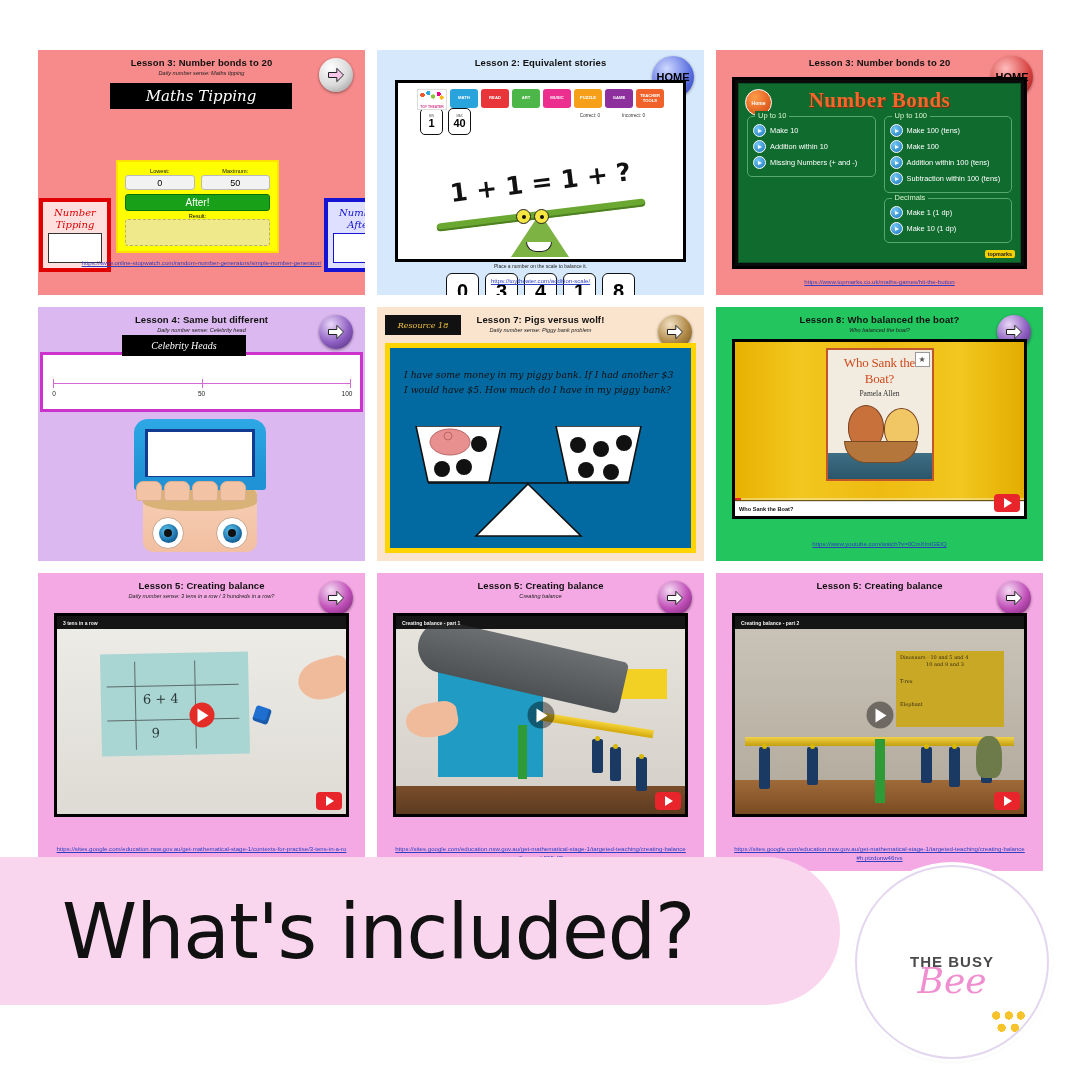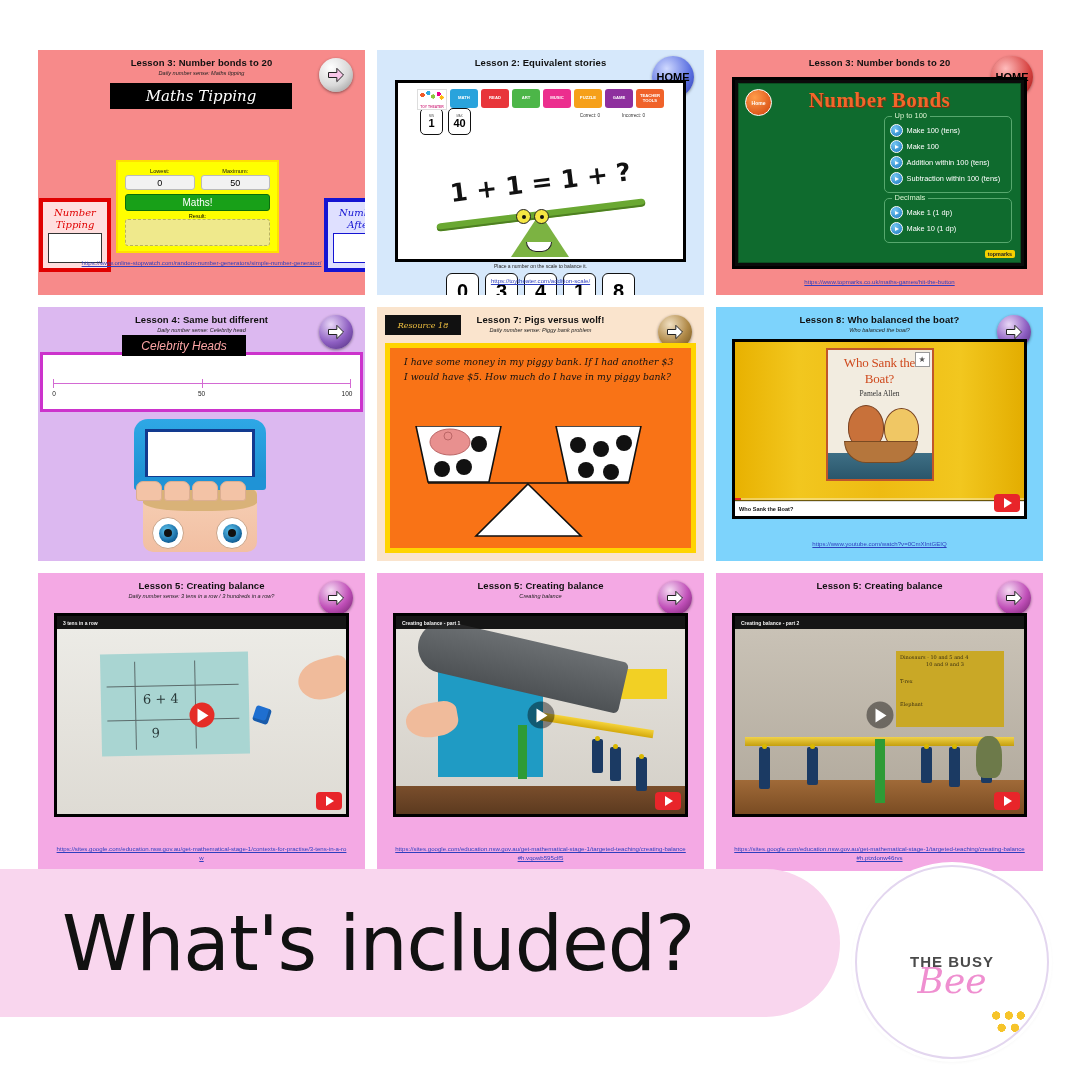--- a/index.html
+++ b/index.html
@@ -82,47 +82,47 @@
   .nb-gtitle{position:absolute;top:-6px;left:7px;background:#0f6b2e;padding:0 3px;font-size:7.5px;color:#d8f3cf;}
   .nb-item{display:flex;align-items:center;gap:4px;margin:3px 0;}
   .nb-play{width:11px;height:11px;border-radius:50%;background:radial-gradient(circle at 35% 30%,#74c6f2,#1878c0);border:1px solid #fff;display:flex;align-items:center;justify-content:center;flex:none;}
   .nb-play:after{content:"";border-left:4px solid #fff;border-top:2.5px solid transparent;border-bottom:2.5px solid transparent;margin-left:1px;}
   .nb-itext{font-size:7.4px;color:#fff;}
   .nb-topmarks{position:absolute;right:5px;bottom:4px;background:#f5d000;color:#222;font-size:5.4px;font-weight:bold;padding:1px 3px;border-radius:2px;}
 
   
   .card4{background:#dcb8f0;}
   .ch-bar{left:84px;top:28px;width:124px;height:21px;}
-  .ch-bar span{color:#fca5a5;font-size:12px;font-style:italic;font-family:Liberation Sans, sans-serif;}
+  .ch-bar span{color:#ffffff;font-size:10px;font-style:italic;font-family:Liberation Serif, serif;}
   .ch-line{position:absolute;left:2px;top:45px;right:2px;height:60px;background:#fff;border:3px solid #cc33cc;box-sizing:border-box;}
   .ch-axis{position:absolute;left:10px;right:10px;top:28px;height:1.4px;background:#d36ad3;}
   .ch-tick{position:absolute;width:1.4px;height:9px;background:#d36ad3;top:-4px;}
   .ch-tlab{position:absolute;top:7px;font-size:6.5px;color:#222;transform:translateX(-50%);}
   .ch-head{position:absolute;left:96px;top:112px;width:132px;height:133px;}
   .ch-cap{position:absolute;left:0;top:0;width:132px;height:66px;background:linear-gradient(#2ea8e6,#1d8fd0);border-radius:14px 14px 4px 4px;}
   .ch-capbrim{position:absolute;left:0;top:58px;width:132px;height:13px;background:#1f93d6;border-radius:3px;}
   .ch-whitebox{position:absolute;left:11px;top:10px;width:110px;height:50px;background:#fff;border:3px solid #123a8f;box-sizing:border-box;}
   .ch-face{position:absolute;left:9px;top:70px;width:114px;height:63px;background:linear-gradient(#f6cfb5,#f2bfa2);border-radius:4px 4px 10px 10px;overflow:hidden;}
   .ch-hair{position:absolute;left:0;top:0;width:114px;height:22px;background:#d9b278;border-radius:6px 6px 40% 40%;}
   .ch-eye{position:absolute;top:28px;width:30px;height:30px;border-radius:50%;background:#fff;border:1.4px solid #caa488;display:flex;align-items:center;justify-content:center;}
   .ch-eye i{width:19px;height:19px;border-radius:50%;background:radial-gradient(circle at 40% 35%,#62c8f0,#1a6fa8 60%,#0d3d63);display:flex;align-items:center;justify-content:center;}
   .ch-eye i:after{content:"";width:8px;height:8px;border-radius:50%;background:#111;display:block;}
   .ch-fingers{position:absolute;left:2px;top:62px;width:110px;height:18px;display:flex;gap:2px;}
   .ch-fingers b{flex:1;height:18px;background:#f3c3a6;border-radius:7px 7px 3px 3px;border:1px solid #dcae92;display:block;}
 
   
   .card5{background:#fae4cd;}
   .res-tag{position:absolute;left:8px;top:8px;width:76px;height:20px;background:#111;color:#f0c040;font-size:8px;font-style:italic;display:flex;align-items:center;justify-content:center;font-family:"DejaVu Serif",serif;}
-  .pw-stage{position:absolute;left:8px;top:36px;right:8px;bottom:8px;background:#f97316;border:5px solid #ffd400;box-sizing:border-box;padding:6px 14px;}
+  .pw-stage{position:absolute;left:8px;top:36px;right:8px;bottom:8px;background:#0369a1;border:5px solid #ffd400;box-sizing:border-box;padding:19px 14px;}
   .pw-q{font-size:9.3px;line-height:15px;color:#111;font-family:"DejaVu Serif",serif;font-style:italic;}
   .pw-balance{position:absolute;left:16px;top:78px;right:16px;height:115px;}
   .pan-svg{position:absolute;left:0;top:0;}
 
   
-  .card6{background:#7dd3fc;text-decoration:underline;}
+  .card6{background:#22c55e;text-decoration:underline;}
   .vcard{background:#f4a9e4;}
   .vframe{position:absolute;left:16px;top:32px;right:16px;bottom:38px;background:#000;border:3px solid #000;box-sizing:border-box;overflow:hidden;}
   .vtopbar{position:absolute;left:0;top:0;right:0;height:13px;background:rgba(25,25,25,.85);color:#eee;font-size:5px;display:flex;align-items:center;padding-left:6px;font-weight:bold;}
   .vplay{position:absolute;left:50%;top:50%;transform:translate(-50%,-50%);width:27px;height:27px;border-radius:50%;background:rgba(0,0,0,.42);display:flex;align-items:center;justify-content:center;}
   .vplay:after{content:"";border-left:11px solid #fff;border-top:7px solid transparent;border-bottom:7px solid transparent;margin-left:3px;}
   .vplay.red{background:#e52d27;width:25px;height:25px;}
   .yt-badge{position:absolute;right:4px;bottom:4px;width:26px;height:18px;border-radius:4px;background:#e8252a;display:flex;align-items:center;justify-content:center;}
   .yt-badge:after{content:"";border-left:8px solid #fff;border-top:5px solid transparent;border-bottom:5px solid transparent;margin-left:2px;}
 
   
@@ -164,21 +164,21 @@
 
   
   .p2-wall{position:absolute;left:0;top:13px;right:0;bottom:0;background:linear-gradient(#c9c2b6,#b0a89b);}
   .p2-desk{position:absolute;left:0;bottom:0;right:0;height:34px;background:linear-gradient(#a06a38,#7a4c23);}
   .p2-note{position:absolute;right:20px;top:22px;width:108px;height:76px;background:#c9a826;}
   .p2-beam{position:absolute;left:10px;top:108px;right:10px;height:9px;background:linear-gradient(#f0d24a,#c59f0d);}
   .p2-post{position:absolute;left:50%;top:110px;width:10px;height:64px;background:#2e9b36;transform:translateX(-50%);}
   .p2-dino{position:absolute;right:22px;bottom:36px;width:26px;height:42px;background:#6d7a4a;border-radius:45% 45% 30% 30%;}
 
   
-  .banner{position:absolute;left:0;top:857px;width:840px;height:148px;background:#f9d6ee;border-radius:0 74px 74px 0;display:flex;align-items:center;margin-top:12px;}
+  .banner{position:absolute;left:0;top:857px;width:840px;height:148px;background:#f9d6ee;border-radius:0 74px 74px 0;display:flex;align-items:center;}
   .banner h1{margin:0 0 0 62px;font-size:76px;font-weight:normal;color:#111;font-family:"DejaVu Sans",sans-serif;letter-spacing:-1px;}
   .logo{position:absolute;left:855px;top:865px;width:190px;height:190px;border-radius:50%;background:#fff;border:2px solid #e3d6ef;box-shadow:0 0 0 3px #fff,0 1px 5px rgba(0,0,0,.12);display:flex;flex-direction:column;align-items:center;justify-content:center;overflow:hidden;}
   .logo .l1{font-size:15px;font-weight:bold;color:#4a4a4a;letter-spacing:1px;margin-top:26px;}
   .logo .l2{font-size:40px;font-family:"DejaVu Serif",serif;font-style:italic;margin-top:-8px;line-height:40px;}
   .logo .l3{font-size:36px;font-family:"DejaVu Serif",serif;font-style:italic;color:#ef8fd0;line-height:34px;margin-top:-6px;}
   .honeycomb{position:absolute;right:22px;bottom:22px;width:36px;height:26px;background:
       radial-gradient(circle at 20% 25%,#f6c42a 4px,transparent 4.3px),
       radial-gradient(circle at 55% 25%,#f6c42a 4px,transparent 4.3px),
       radial-gradient(circle at 88% 25%,#f6c42a 4px,transparent 4.3px),
       radial-gradient(circle at 35% 72%,#f6c42a 4px,transparent 4.3px),
@@ -223,21 +223,21 @@
         <div class="gen-row">
           <div class="gen-col">
             <div class="gen-lab">Lowest:</div>
             <div class="gen-inp">0</div>
           </div>
           <div class="gen-col">
             <div class="gen-lab">Maximum:</div>
             <div class="gen-inp">50</div>
           </div>
         </div>
-        <div class="gen-pick">Maths!</div>
+        <div class="gen-pick">After!</div>
         <div class="gen-reslab">Result:</div>
         <div class="gen-res"></div>
       </div>
       <div class="c-url" style="bottom:28px;">https://www.online-stopwatch.com/random-number-generators/simple-number-generator/</div>
     </div>
 
     <div class="card card2">
       <div class="c-title">Lesson 2: Equivalent stories</div>
       <div class="homebtn" style="background:radial-gradient(circle at 35% 30%,#cfd9ff,#5a6fe0 60%,#2b37a8);">
         <span>HOME</span>
@@ -302,20 +302,35 @@
       <div class="homebtn" style="background:radial-gradient(circle at 35% 30%,#ffbcbc,#d6413f 60%,#8c1414);">
         <span>HOME</span>
       </div>
       <div class="nb-stage">
         <div class="nb-green">
           <div class="nb-homecircle">Home</div>
           <div class="nb-head">Number Bonds</div>
           <div class="nb-cols">
 
             <div class="nb-col">
+              <div class="nb-group">
+                <div class="nb-gtitle">Up to 10</div>
+                <div class="nb-item">
+                    <span class="nb-play"></span>
+                    <span class="nb-itext">Make 10</span>
+                  </div>
+                <div class="nb-item">
+                    <span class="nb-play"></span>
+                    <span class="nb-itext">Addition within 10</span>
+                  </div>
+                <div class="nb-item">
+                    <span class="nb-play"></span>
+                    <span class="nb-itext">Missing Numbers (+ and -)</span>
+                  </div>
+              </div>
             </div>
 
             <div class="nb-col">
               <div class="nb-group">
                 <div class="nb-gtitle">Up to 100</div>
                 <div class="nb-item">
                     <span class="nb-play"></span>
                     <span class="nb-itext">Make 100 (tens)</span>
                   </div>
                 <div class="nb-item">

